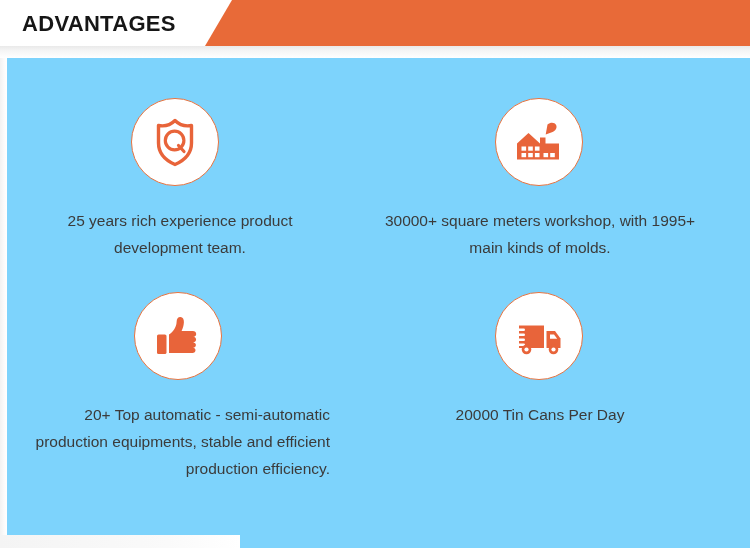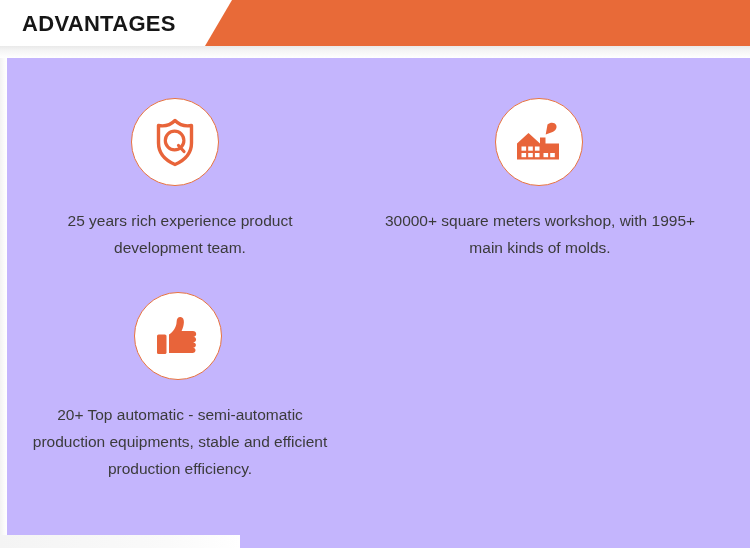--- a/index.html
+++ b/index.html
@@ -13,21 +13,21 @@
     position: relative;
     overflow: hidden;
     font-family: "Liberation Sans", sans-serif;
     -webkit-font-smoothing: antialiased;
   }
 
   
   .page {
     position: absolute;
     inset: 0;
-    background: #c4b5fd;
+    background: #7dd3fc;
   }
   .edge-left {
     position: absolute;
     left: 0;
     top: 46px;
     width: 7px;
     height: 489px;
     background: linear-gradient(to right, #f2f2f2 0%, #fafafa 55%, #ffffff 100%);
     pointer-events: none;
   }
@@ -88,21 +88,21 @@
     width: 750px;
     height: 470px;
   }
   .cell {
     position: absolute;
     width: 360px;
     text-align: center;
   }
   .cell-0 { left: 0px;   top: 40px;  }
   .cell-1 { left: 360px; top: 40px;  }
-  .cell-2 { left: 0px;   top: 234px; }
+  .cell-2 { left: 0px;   top: 234px; text-align: right; }
   .cell-3 { left: 360px; top: 234px; }
 
   .icon-circle {
     width: 88px;
     height: 88px;
     border: 1px solid #e8733f;
     border-radius: 50%;
     margin: 0 auto;
     display: flex;
     align-items: center;
@@ -184,15 +184,35 @@
         <span>
           <svg width="52" height="52" viewBox="0 0 52 52" aria-hidden="true">
             <rect x="5" y="24.5" width="9.5" height="19.5" rx="1.6" fill="#e8643a"></rect>
             <path d="M17 24.5 c4.2 -2.6 7.4 -7.4 7.6 -12.6 c0.1 -3 1.6 -5 3.9 -4.8 c2.3 0.2 3.6 2.2 3.4 5.2 c-0.2 3.3 -1.1 6.2 -2.3 8.6 l11.2 0 c2 0 3.4 1.3 3.4 3 c0 1.7 -1.3 2.9 -3.1 2.9 c1.8 0 3 1.2 3 2.8 c0 1.6 -1.2 2.8 -3 2.8 c1.7 0 2.8 1.1 2.8 2.7 c0 1.6 -1.2 2.7 -2.9 2.7 c1.5 0 2.5 1 2.5 2.5 c0 1.6 -1.2 2.7 -3.1 2.7 l-23.4 0 z" fill="#e8643a"></path>
           </svg>
         </span>
       </div>
       <div class="cell-text">20+ Top automatic - semi-automatic production equipments, stable and efficient production efficiency.</div>
     </div>
 
+    <div class="cell cell-3">
+      <div class="icon-circle">
+        <span>
+          <svg width="54" height="54" viewBox="0 0 54 54" aria-hidden="true">
+            <path d="M7 16.5 L32 16.5 L32 39 L7 39 Z" fill="#e8643a"></path>
+            <rect x="2" y="19.5" width="11" height="2.6" rx="1.3" fill="#ffffff"></rect>
+            <rect x="2" y="24.5" width="11" height="2.6" rx="1.3" fill="#ffffff"></rect>
+            <rect x="2" y="29.5" width="11" height="2.6" rx="1.3" fill="#ffffff"></rect>
+            <rect x="0" y="34.5" width="13" height="2.6" rx="1.3" fill="#ffffff"></rect>
+            <path d="M34.5 22 L43 22 L48.5 29.5 L48.5 39 L34.5 39 Z" fill="#e8643a"></path>
+            <path d="M38 25.5 L42 25.5 L45.2 29.8 L38 29.8 Z" fill="#ffffff"></path>
+            <circle cx="14.5" cy="40.5" r="4.8" fill="#e8643a"></circle>
+            <circle cx="14.5" cy="40.5" r="2.1" fill="#ffffff"></circle>
+            <circle cx="41.5" cy="40.5" r="4.8" fill="#e8643a"></circle>
+            <circle cx="41.5" cy="40.5" r="2.1" fill="#ffffff"></circle>
+          </svg>
+        </span>
+      </div>
+      <div class="cell-text">20000 Tin Cans Per Day</div>
+    </div>
 
   </div>
 </div>
 
 </body></html>

